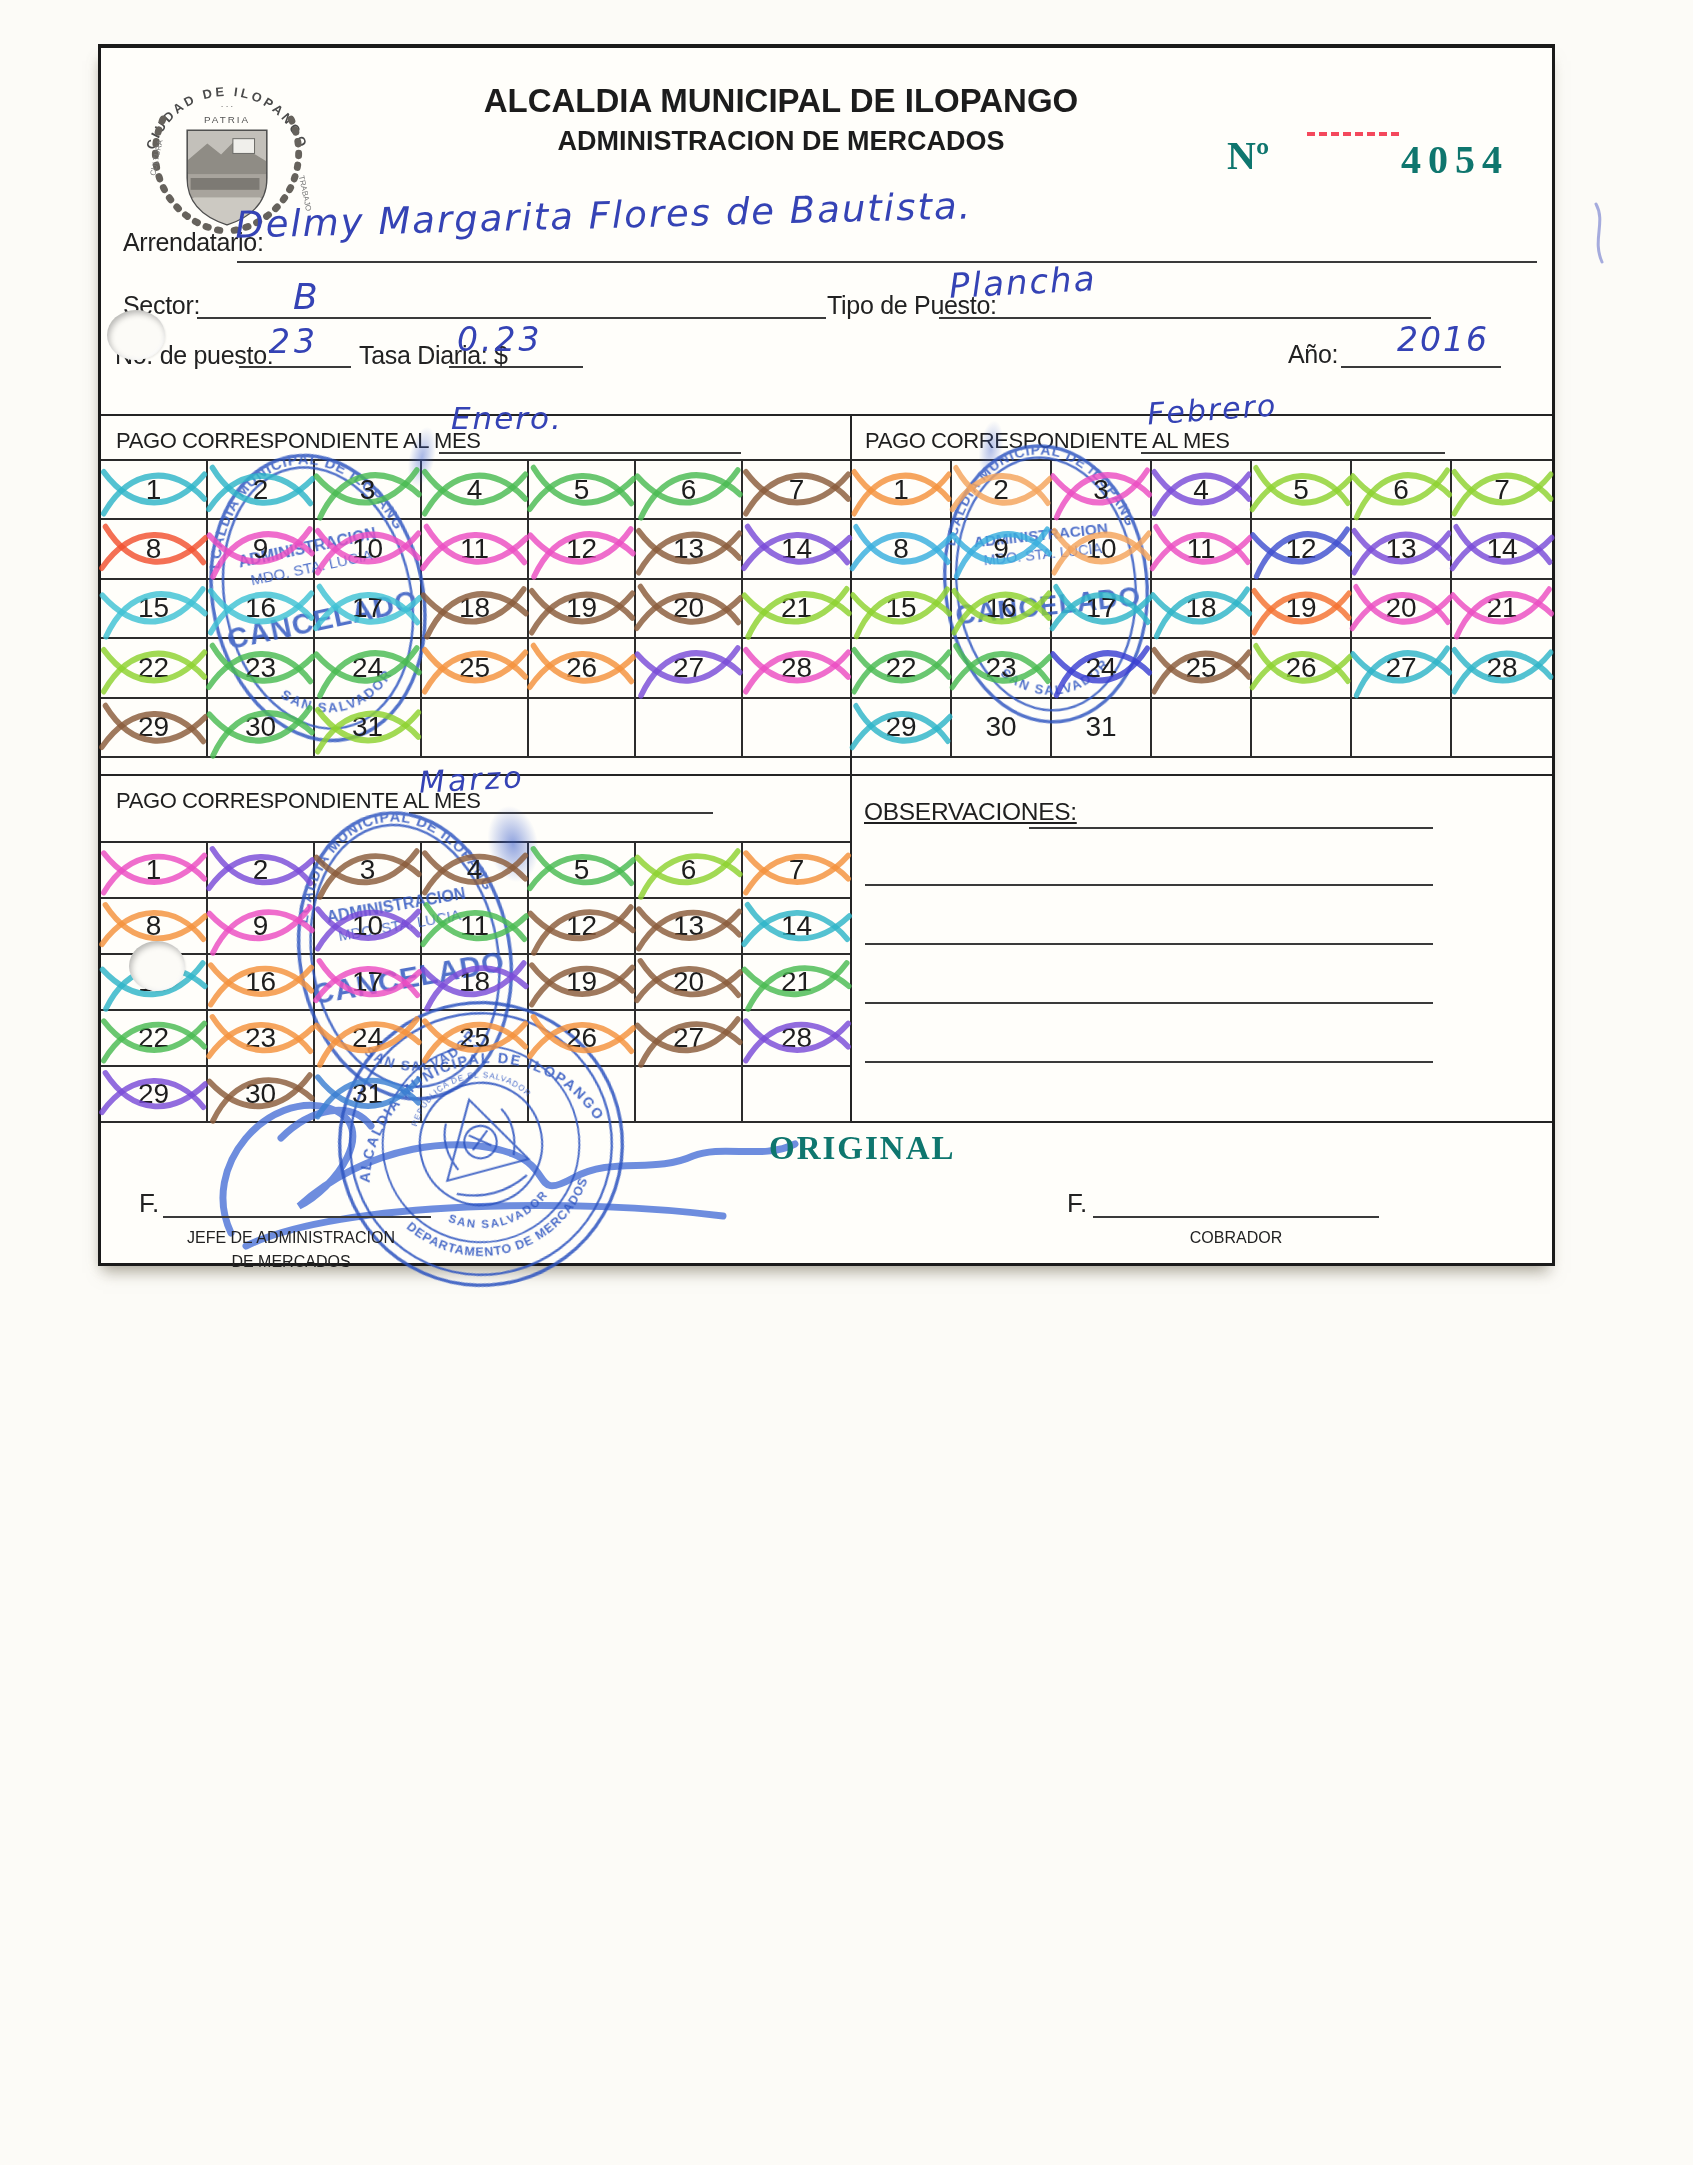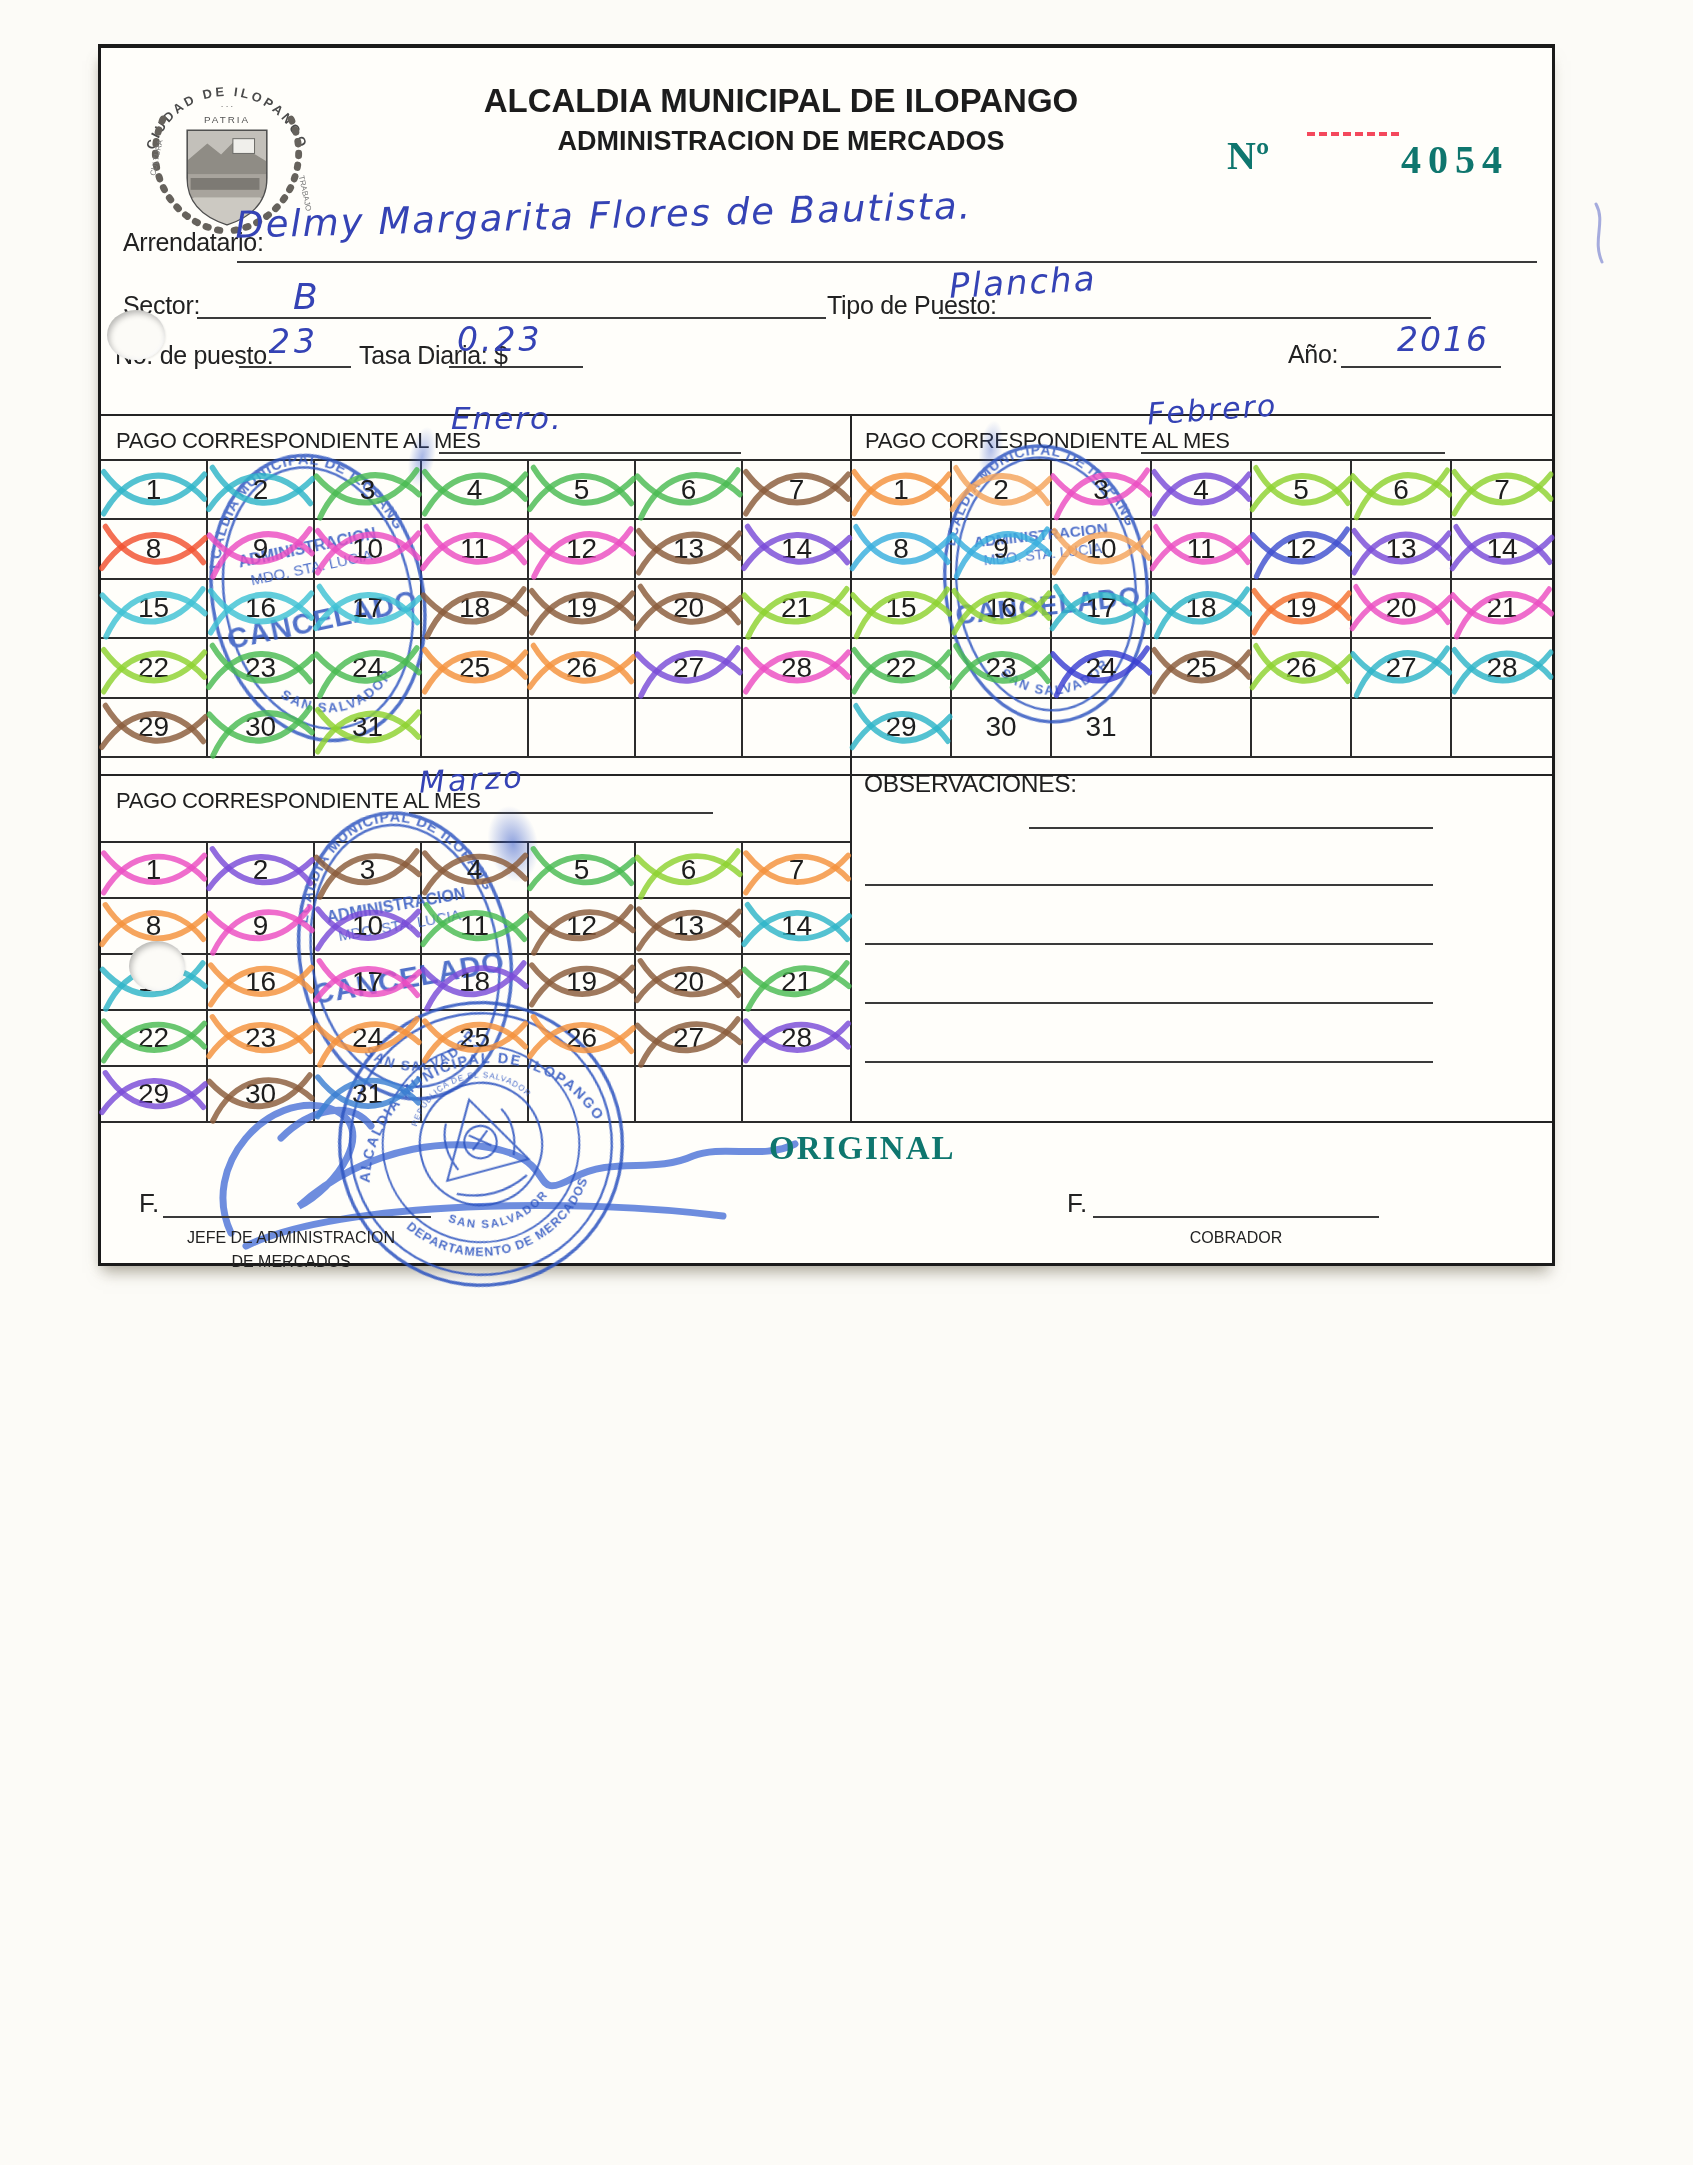--- a/index.html
+++ b/index.html
@@ -779,21 +779,21 @@
              <path d="M8,48 C32,10 72,8 100,36" stroke="#3a7fd2"></path>
              <path d="M8,14 C36,48 72,46 100,16" stroke="#3a7fd2"></path>
            </svg>
       </div>
       <div class="cell"></div>
       <div class="cell"></div>
       <div class="cell"></div>
       <div class="cell"></div>
     </div>
 
-  <div class="obs-lbl" style="left:763px;top:722px;">OBSERVACIONES:</div>
+  <div class="obs-lbl" style="left:763px;top:750px;text-decoration:underline;">OBSERVACIONES:</div>
   <div class="uline" style="left:928px;top:779px;width:404px;"></div>
   <div class="uline" style="left:764px;top:836px;width:568px;"></div>
   <div class="uline" style="left:764px;top:895px;width:568px;"></div>
   <div class="uline" style="left:764px;top:954px;width:568px;"></div>
   <div class="uline" style="left:764px;top:1013px;width:568px;"></div>
 
   <div class="stamp" style="left:105px;top:400px;width:224px;height:300px;transform:rotate(-12deg);"><svg viewBox="-112 -150 224 300">
      <g fill="none" stroke="#2d54c0">
        <ellipse rx="105" ry="144" stroke-width="3.5"></ellipse>
        <ellipse rx="93" ry="132" stroke-width="2.5"></ellipse>

